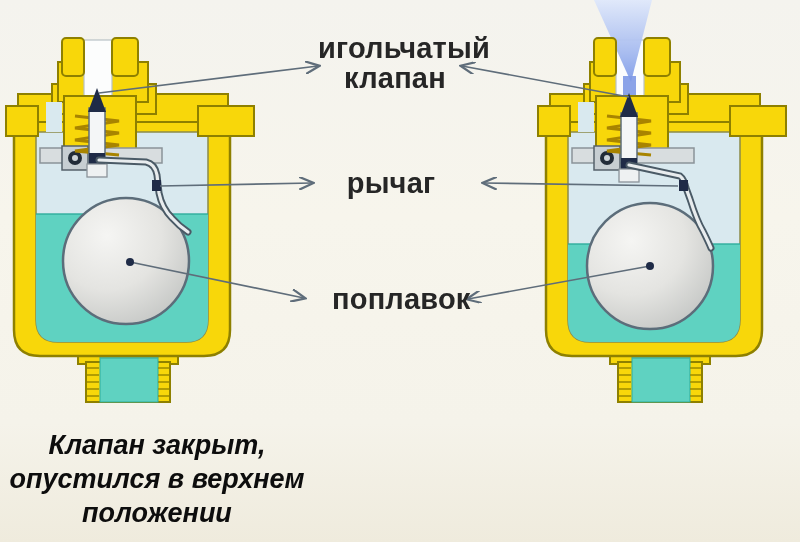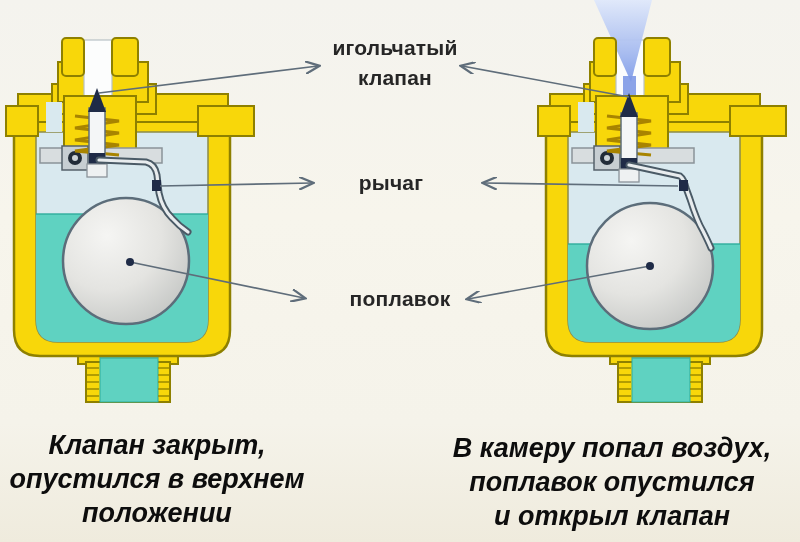--- a/index.html
+++ b/index.html
@@ -8,21 +8,21 @@
     width:800px;height:542px;
     overflow:hidden;
     background:linear-gradient(180deg,#f4f3ee 0%,#f7f5ec 40%,#f5f3ea 78%,#efebdd 100%);
     font-family:"Liberation Sans", sans-serif;
   }
   svg{position:absolute;left:0;top:0;display:block;}
   .mid-label{
     position:absolute;
     text-align:center;
     white-space:pre-line;
-    font-size:21px;
+    font-size:29px;
     font-weight:600;
     color:#262626;
     line-height:30px;
     letter-spacing:.2px;
   }
   .caption{
     position:absolute;
     text-align:center;
     white-space:pre-line;
     font-size:27px;
@@ -178,17 +178,14 @@
   </svg>
 
   <div class="mid-label lbl-needle">игольчатый
 клапан</div>
   <div class="mid-label lbl-float">поплавок</div>
   <div class="mid-label lbl-lever">рычаг</div>
 
   <div class="caption cap-left">Клапан закрыт,
 опустился в верхнем
 положении</div>
-  <div class="caption cap-right">В камеру попал воздух,
-поплавок опустился
-и открыл клапан</div>
 
 </div>
 
 </body></html>

